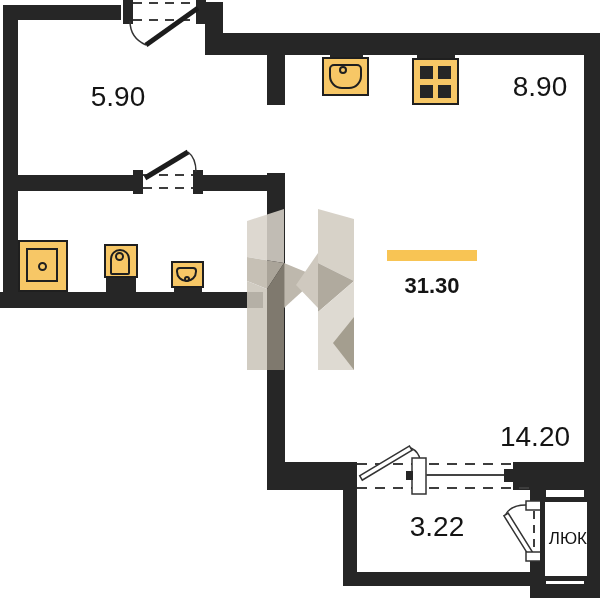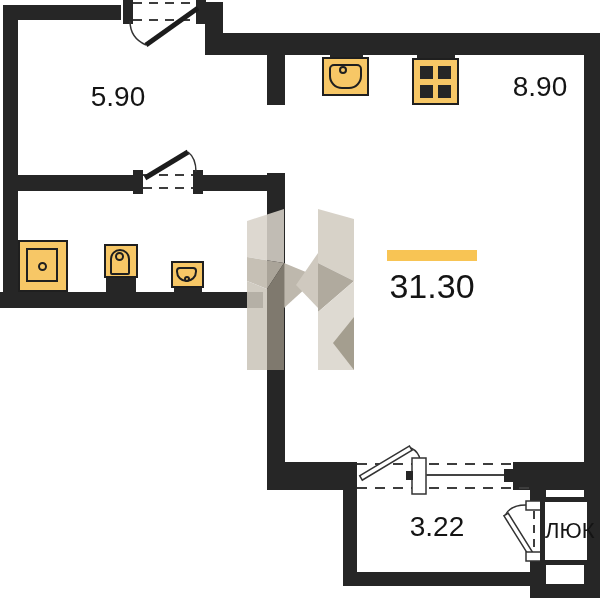--- a/index.html
+++ b/index.html
@@ -5,42 +5,42 @@
   html,body{margin:0;padding:0;background:#fff;}
   .plan{
     position:relative;width:607px;height:600px;background:#fff;overflow:hidden;
     font-family:"Liberation Sans", sans-serif;
   }
   .wall{position:absolute;background:var(--wall,#262626);z-index:1;}
   .label{
     position:absolute;z-index:3;color:var(--label-text,#141414);
     font-size:28px;line-height:1;transform:translate(-50%,-50%);white-space:nowrap;
   }
-  .label.bold{font-weight:normal;font-size:34px;text-align:center;}
+  .label.bold{font-weight:bold;font-size:22px;text-align:center;}
   .doors{position:absolute;left:0;top:0;z-index:2;}
   .fx{position:absolute;background:var(--fixture-fill,#F7C766);
       border:2px solid var(--fixture-stroke,#1f1f1f);box-sizing:border-box;z-index:2;}
   .fx-line{position:absolute;border:2px solid var(--fixture-stroke,#1f1f1f);box-sizing:border-box;}
   .fx-dark{position:absolute;background:var(--wall,#262626);z-index:1;}
   .circle{border-radius:50%;}
   .logo-circle{
     position:absolute;left:378px;top:166px;width:94px;height:94px;border-radius:50%;
     background:var(--logo-circle,#FBDC92);z-index:2;
     display:flex;align-items:center;justify-content:center;
   }
   .logo-circle span{
     color:var(--logo-text,#A8A8A8);font-size:34px;font-weight:bold;letter-spacing:1px;
   }
   .logo-bar{position:absolute;left:387px;top:250px;width:90px;height:11px;
     background:var(--logo-bar,#F8C454);z-index:3;}
   .hatch-box{
-    position:absolute;left:540px;top:497px;width:52px;height:68px;box-sizing:border-box;
+    position:absolute;left:540px;top:497px;width:52px;height:84px;box-sizing:border-box;
     border:5px solid var(--wall,#262626);background:#fff;z-index:2;
-    display:flex;align-items:center;justify-content:flex-start;
-    font-size:22px;color:var(--label-text,#141414);
+    display:flex;align-items:center;justify-content:flex-end;
+    font-size:17px;color:var(--label-text,#141414);
   }
   .watermark{position:absolute;left:247px;top:209px;z-index:4;opacity:.87;}
 </style>
 </head>
 <body>
 
 <div class="plan">
 
   <div class="wall" style="left:3px;top:5px;width:15px;height:303px;"></div>
   <div class="wall" style="left:3px;top:5px;width:118px;height:15px;"></div>
@@ -128,20 +128,21 @@
     <div class="fx-dark" style="left:24px;top:25px;width:13px;height:13px;"></div>
   </div>
 
   <div class="hatch-box">
     <span>ЛЮК</span>
   </div>
 
   <div class="label" style="left:118px;top:97px;">5.90</div>
   <div class="label" style="left:540px;top:87px;">8.90</div>
   <div class="label bold" style="left:432px;top:286px;">31.30</div>
+  <div class="label" style="left:535px;top:437px;">14.20</div>
   <div class="label" style="left:437px;top:527px;">3.22</div>
 
   <div class="logo-bar"></div>
 
   <svg class="watermark" width="107" height="161" viewBox="0 0 107 161">
     <polygon points="0,12 37,0 37,54 0,48" fill="#D9D3CA"></polygon>
     <polygon points="0,48 37,54 20,80 0,72" fill="#BEB7AB"></polygon>
     <polygon points="0,72 20,80 20,161 0,161" fill="#CBC5BA"></polygon>
     <polygon points="20,80 37,54 37,161 20,161" fill="#8D8679"></polygon>
     <polygon points="37,54 71,68 37,99" fill="#B5AEA1"></polygon>

